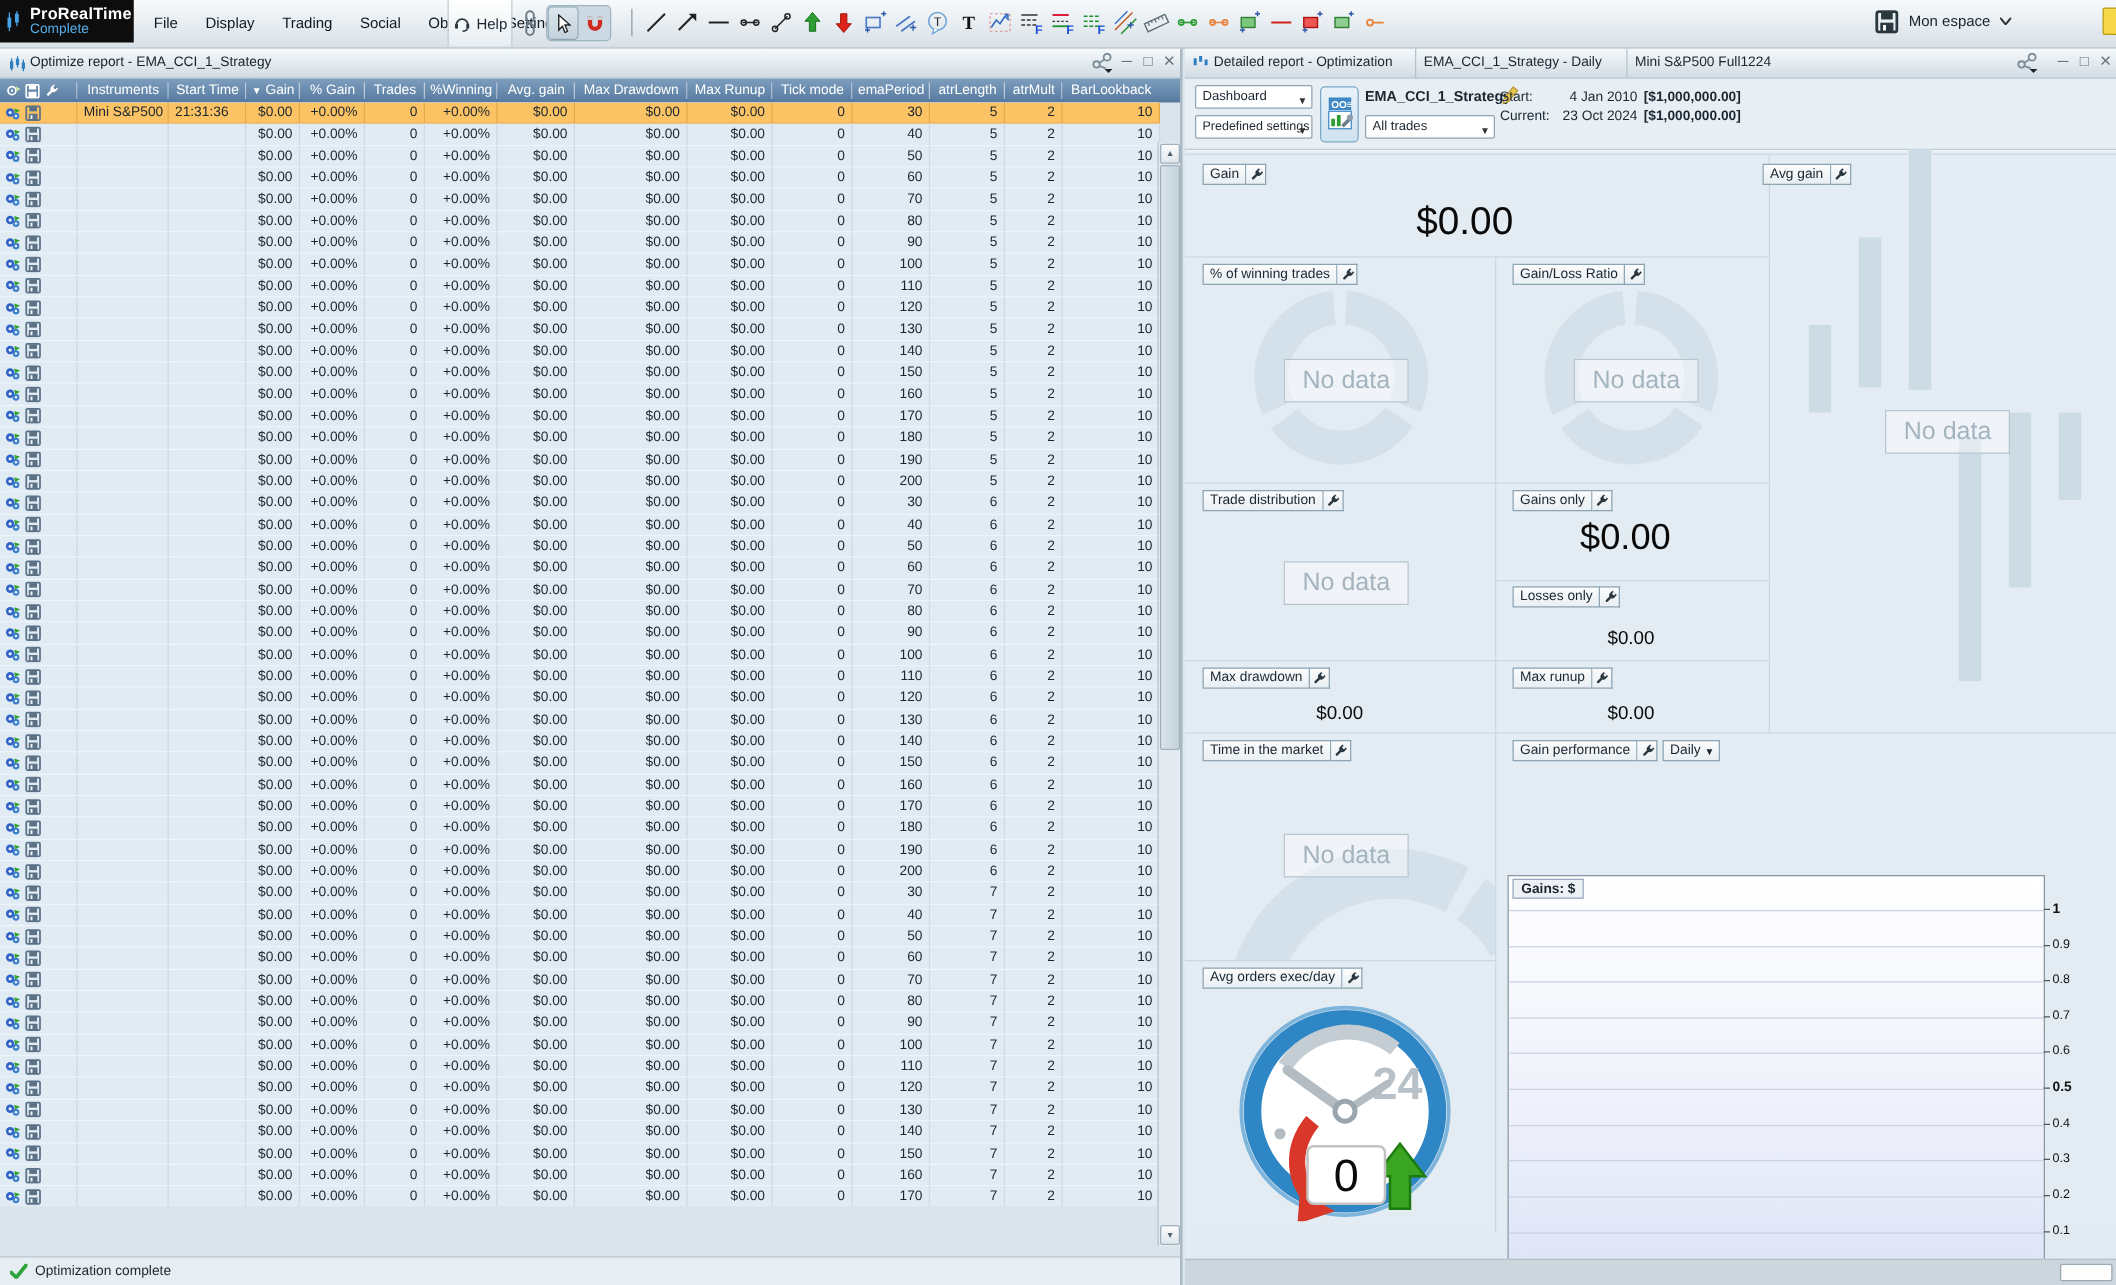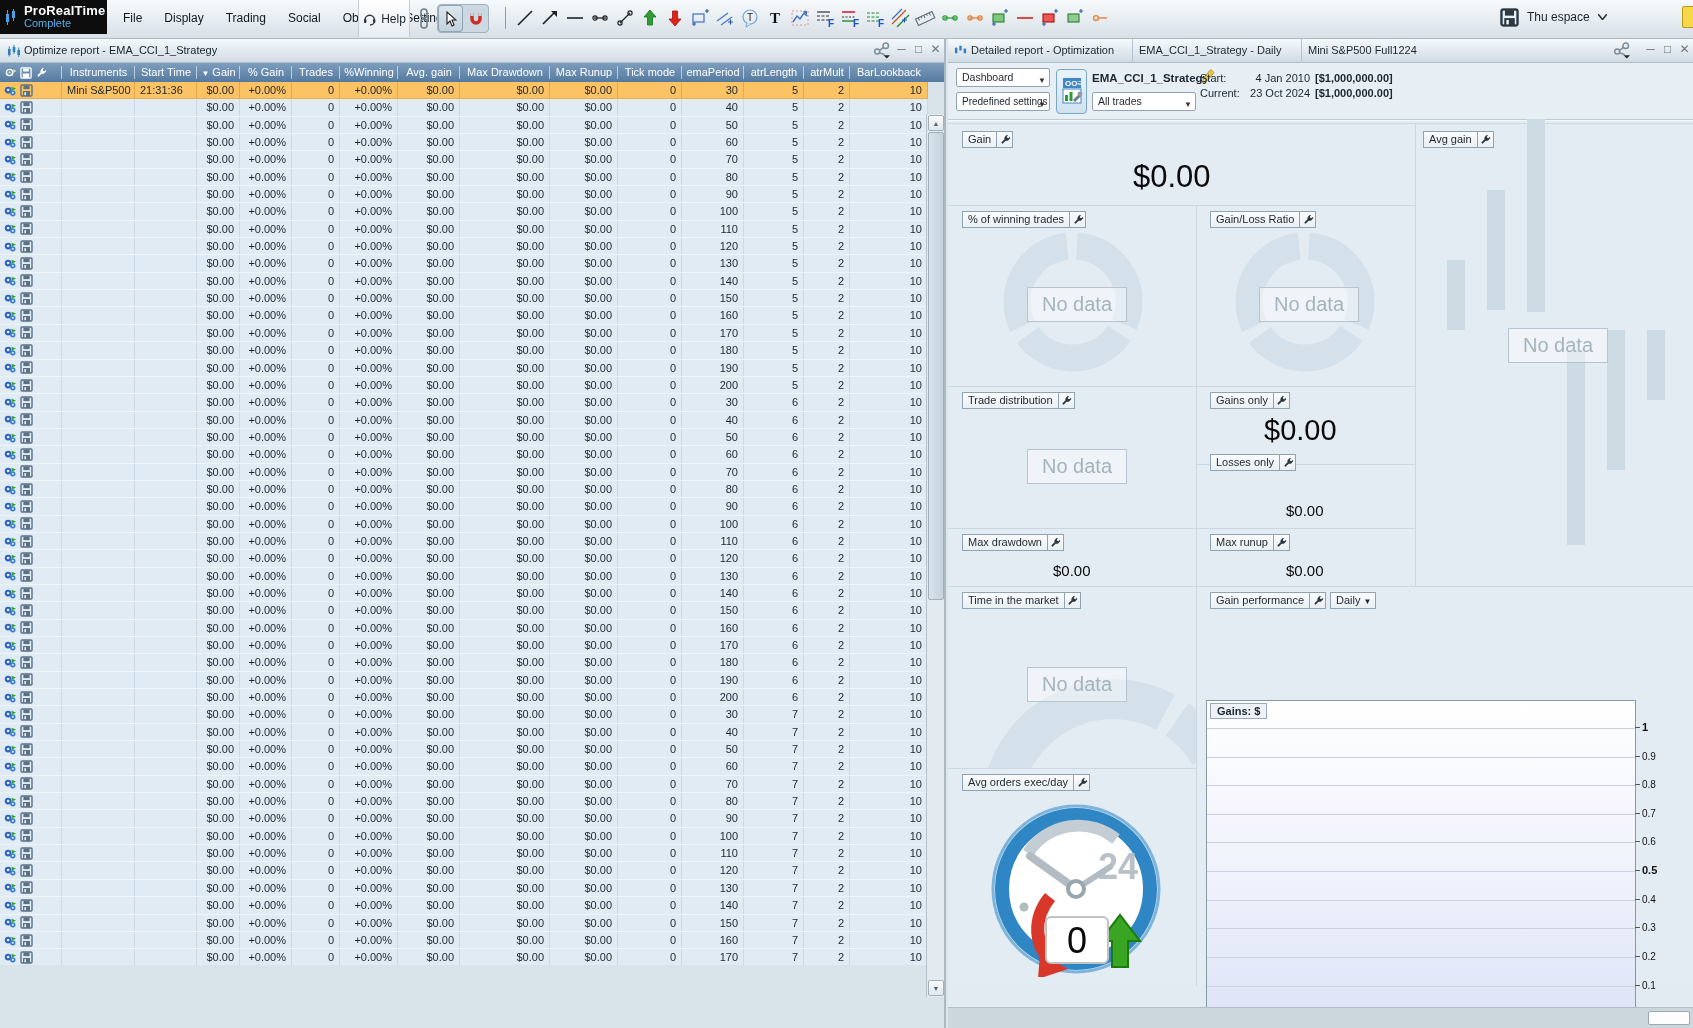--- a/index.html
+++ b/index.html
@@ -368,21 +368,21 @@
     <div id="save-ws">
       <svg width="19" height="19" viewBox="0 0 13 13">
           <use href="#icon-floppy-sh" style="color:#2c3840"></use>
           <rect x="1" y="1" width="11" height="11" rx="1" fill="none" stroke="#2c3840" stroke-width="1.4"></rect>
           <rect x="3.4" y="1.5" width="6.2" height="3.6" fill="#2c3840"></rect>
           <rect x="3" y="7" width="7" height="5" fill="#2c3840"></rect>
           <rect x="4.4" y="8.2" width="1.6" height="3" fill="#fff"></rect>
         </svg>
     </div>
     <div id="workspace">
-      <span>Thu espace</span>
+      <span>Mon espace</span>
       <svg width="9" height="6">
           <path d="M0 0 L4.5 5.5 L9 0" fill="none" stroke="#333" stroke-width="1.6"></path>
         </svg>
     </div>
     <div id="pin-flag"></div>
   </header>
 
   <section id="optwin">
     <div class="titlebar">
       <svg class="tb-appicon" width="14" height="14" viewBox="0 0 14 14">
@@ -1871,20 +1871,26 @@
           <div class="cell num" style="width:78px">10</div>
         </div>
       </div>
 
     <div id="vscroll">
       <div class="arr up">▲</div>
       <div class="thumb"></div>
       <div class="arr dn">▼</div>
     </div>
 
+    <div id="opt-status">
+      <svg width="14" height="12" viewBox="0 0 14 12">
+        <path d="M1 7 L5 11 L13 1" fill="none" stroke="#2ea43c" stroke-width="3" stroke-linecap="round" stroke-linejoin="round"></path>
+      </svg>
+      <span>Optimization complete</span>
+    </div>
   </section>
 
   <section id="report">
     <div id="rp-title">
       <div class="seg" style="width:185px">
         <svg width="13" height="13" viewBox="0 0 14 14" style="display:inline-block;vertical-align:-2px;margin-right:4px">
           <rect x="1" y="5" width="2.6" height="6" fill="#2f7fc4"></rect>
             <rect x="5.7" y="3" width="2.6" height="5" fill="#2f7fc4"></rect>
             <rect x="10.4" y="6" width="2.6" height="5" fill="#2f7fc4"></rect>
         </svg><span>Detailed report - Optimization</span>
@@ -2008,21 +2014,21 @@
 
       <div class="wlabel" style="left:262px; top:271px">
         <span class="lmain">Gains only</span>
         <span class="lwrench">
             <svg width="12" height="12" viewBox="0 0 12 12">
               <use href="#icon-wrench-sh"></use>
             </svg>
           </span>
       </div>
       <div class="bigval" style="left:316px; top:293px; font-size:29px">$0.00</div>
-      <div class="wlabel" style="left:262px; top:333px">
+      <div class="wlabel" style="left:262px; top:348px">
         <span class="lmain">Losses only</span>
         <span class="lwrench">
             <svg width="12" height="12" viewBox="0 0 12 12">
               <use href="#icon-wrench-sh"></use>
             </svg>
           </span>
       </div>
       <div class="midval" style="left:338px; top:381px">$0.00</div>
 
       <div class="wlabel" style="left:14px; top:413px">
@@ -2076,21 +2082,21 @@
         <circle cx="88" cy="88" r="8" fill="#fff" stroke="#9aa6ad" stroke-width="4"></circle>
         <circle cx="36" cy="106" r="4.5" fill="#b2bcc2"></circle>
         <circle cx="50" cy="138" r="4.5" fill="#b2bcc2"></circle>
         <path d="M 62 96 C 44 118, 46 146, 66 162" fill="none" stroke="#da372b" stroke-width="13"></path>
         <path d="M 52 152 L 80 168 L 50 178 Z" fill="#da372b"></path>
         <path d="M 124 166 l0 -26 l-12 0 l20 -26 l20 26 l-12 0 l0 26 Z" fill="#3aa523" stroke="#1c7a0e" stroke-width="2"></path>
         <rect x="58" y="116" width="62" height="46" rx="5" fill="#ffffff" stroke="#c2c2c2" stroke-width="2"></rect>
         <text x="89" y="152" font-size="36" text-anchor="middle" fill="#0a0a0a" font-family="Liberation Sans" id="clock0">0</text>
       </svg>
 
-      <div class="wlabel" style="left:475px; top:10px">
+      <div class="wlabel" style="left:462px; top:10px">
         <span class="lmain">Avg gain</span>
         <span class="lwrench">
             <svg width="12" height="12" viewBox="0 0 12 12">
               <use href="#icon-wrench-sh"></use>
             </svg>
           </span>
       </div>
       <div id="avg-gain-bars">
         <div class="ph-bar" style="left:499px; top:139px; width:18px; height:70px"></div>
         <div class="ph-bar" style="left:539px; top:69px;  width:18px; height:120px"></div>

